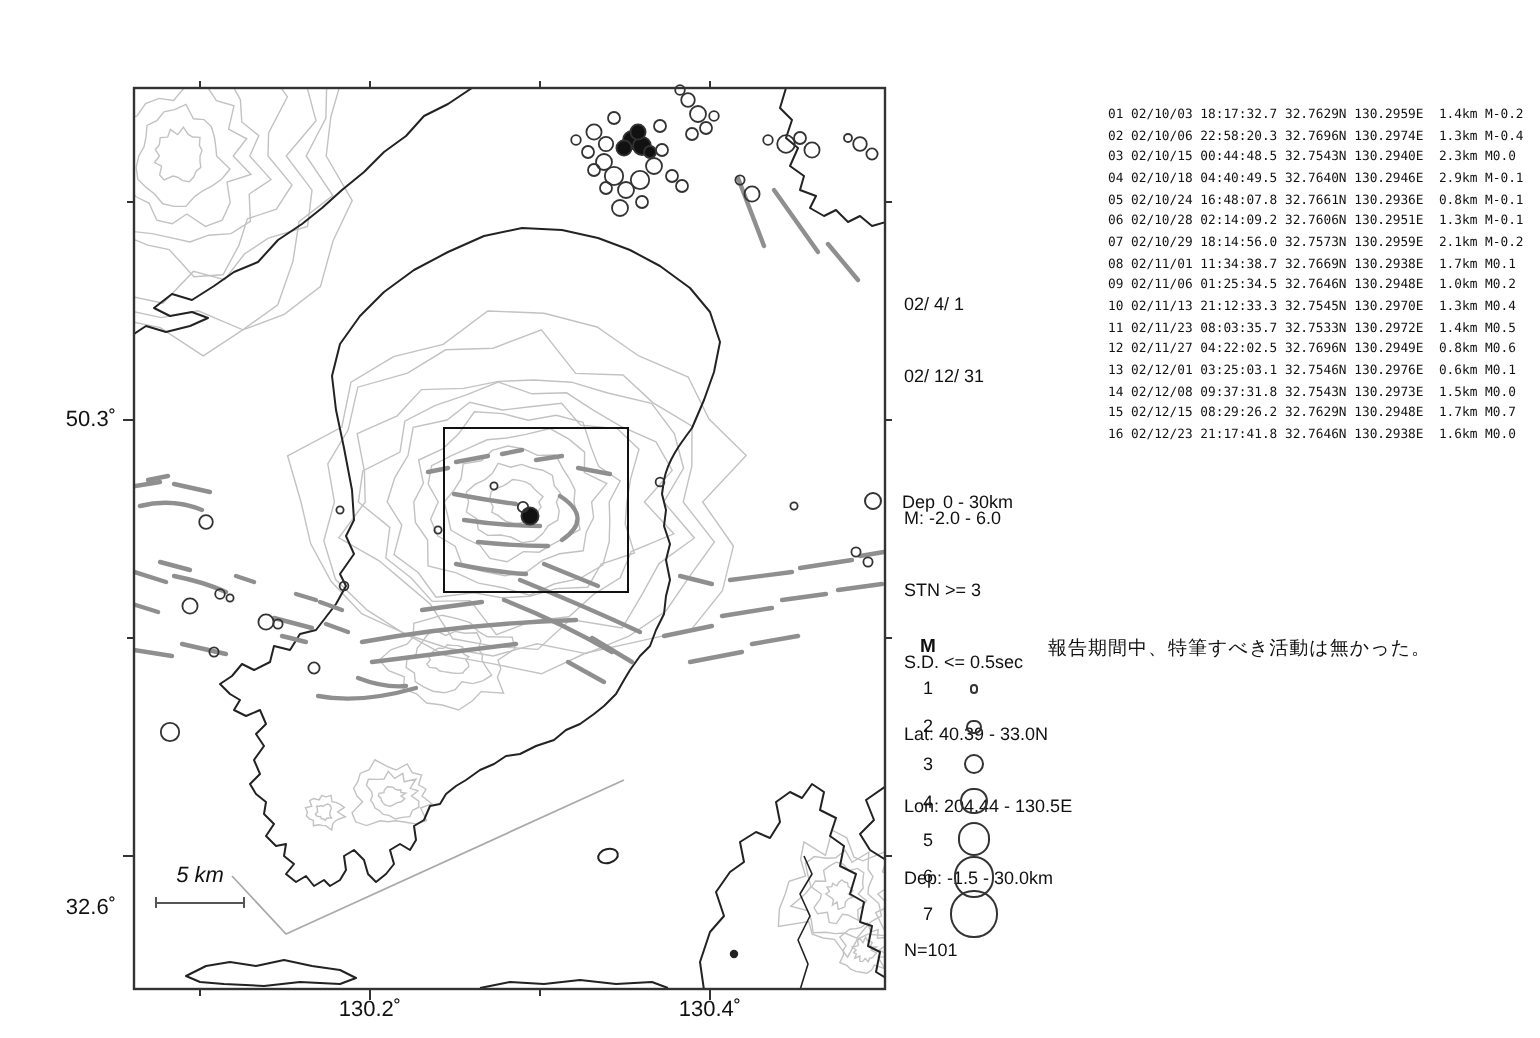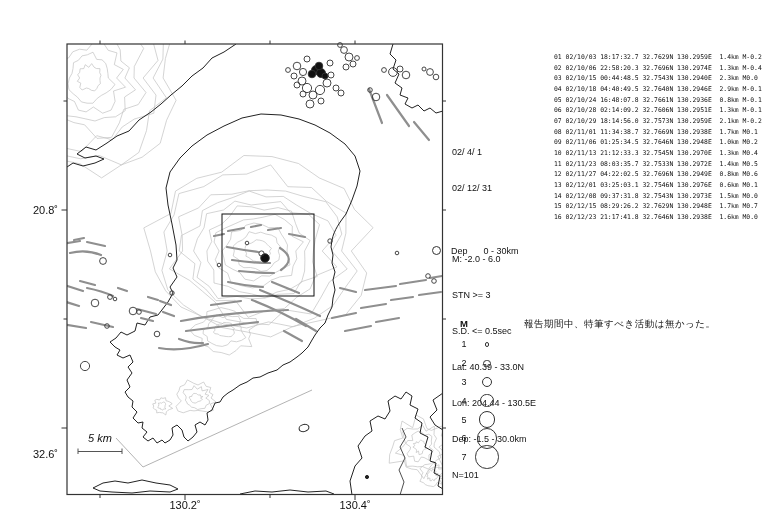--- a/index.html
+++ b/index.html
@@ -10,21 +10,21 @@
   .lbl.right{text-align:right;}
   .lbl.center{text-align:center;}
   #event-list{position:absolute;left:554px;top:52px;width:214px;
               font-family:"DejaVu Sans Mono","Liberation Mono",monospace;
               font-size:6.4px;line-height:10.65px;white-space:pre;color:#111;}
   #params{position:absolute;left:452px;top:122px;font-size:9px;line-height:12px;white-space:pre;}
   #params .gap{height:11px;}
   #dep-legend{position:absolute;left:432px;top:246px;font-size:9px;}
   #dep-legend .circ{display:inline-block;width:7px;height:7px;border:1px solid #333;
                     border-radius:50%;vertical-align:-1px;margin-right:10px;}
-  #dep-legend .rng{margin-left:16px;}
+  #dep-legend .rng{margin-left:4px;}
   #mag-legend{position:absolute;left:458px;top:318px;}
   #mag-legend .hdr{font-size:9.5px;font-weight:bold;margin-bottom:6px;margin-left:2px;}
   .mag-row{height:18.8px;display:flex;align-items:center;}
   .mag-row .num{width:12px;text-align:center;font-size:9px;}
   .mag-row .mcirc{border:0.9px solid #333;border-radius:50%;box-sizing:border-box;}
   #jp-note{position:absolute;left:524px;top:318px;font-size:9.5px;letter-spacing:0.5px;}
 </style>
 </head>
 <body>
 
@@ -216,21 +216,21 @@
       <line x1="442.5" y1="210" x2="446" y2="210"></line>
       <line x1="442.5" y1="319" x2="446" y2="319"></line>
       <line x1="442.5" y1="428" x2="446" y2="428"></line>
     </g>
 
     <rect x="222" y="214" width="92" height="82" fill="none" stroke="#111" stroke-width="1"></rect>
 
     <path fill="none" stroke="#555" stroke-width="1" d="M78,448.5 L78,454 M78,451.5 L122,451.5 M122,448.5 L122,454"></path>
   </svg>
 
-  <div class="lbl right" style="left:24px;top:204px;width:34px;">20.8˚</div>
+  <div class="lbl right" style="left:24px;top:204px;width:34px;">50.3˚</div>
   <div class="lbl right" style="left:24px;top:448px;width:34px;">32.6˚</div>
   <div class="lbl center" style="left:163px;top:499px;width:44px;">130.2˚</div>
   <div class="lbl center" style="left:333px;top:499px;width:44px;">130.4˚</div>
   <div class="lbl center" style="left:78px;top:432px;width:44px;font-style:italic;">5 km</div>
 
   <div id="event-list"><div>01 02/10/03 18:17:32.7 32.7629N 130.2959E  1.4km M-0.2</div><div>02 02/10/06 22:58:20.3 32.7696N 130.2974E  1.3km M-0.4</div><div>03 02/10/15 00:44:48.5 32.7543N 130.2940E  2.3km M0.0</div><div>04 02/10/18 04:40:49.5 32.7640N 130.2946E  2.9km M-0.1</div><div>05 02/10/24 16:48:07.8 32.7661N 130.2936E  0.8km M-0.1</div><div>06 02/10/28 02:14:09.2 32.7606N 130.2951E  1.3km M-0.1</div><div>07 02/10/29 18:14:56.0 32.7573N 130.2959E  2.1km M-0.2</div><div>08 02/11/01 11:34:38.7 32.7669N 130.2938E  1.7km M0.1</div><div>09 02/11/06 01:25:34.5 32.7646N 130.2948E  1.0km M0.2</div><div>10 02/11/13 21:12:33.3 32.7545N 130.2970E  1.3km M0.4</div><div>11 02/11/23 08:03:35.7 32.7533N 130.2972E  1.4km M0.5</div><div>12 02/11/27 04:22:02.5 32.7696N 130.2949E  0.8km M0.6</div><div>13 02/12/01 03:25:03.1 32.7546N 130.2976E  0.6km M0.1</div><div>14 02/12/08 09:37:31.8 32.7543N 130.2973E  1.5km M0.0</div><div>15 02/12/15 08:29:26.2 32.7629N 130.2948E  1.7km M0.7</div><div>16 02/12/23 21:17:41.8 32.7646N 130.2938E  1.6km M0.0</div></div>
 
   <div id="params">
     <div>02/ 4/ 1</div>
     <div>02/ 12/ 31</div>

